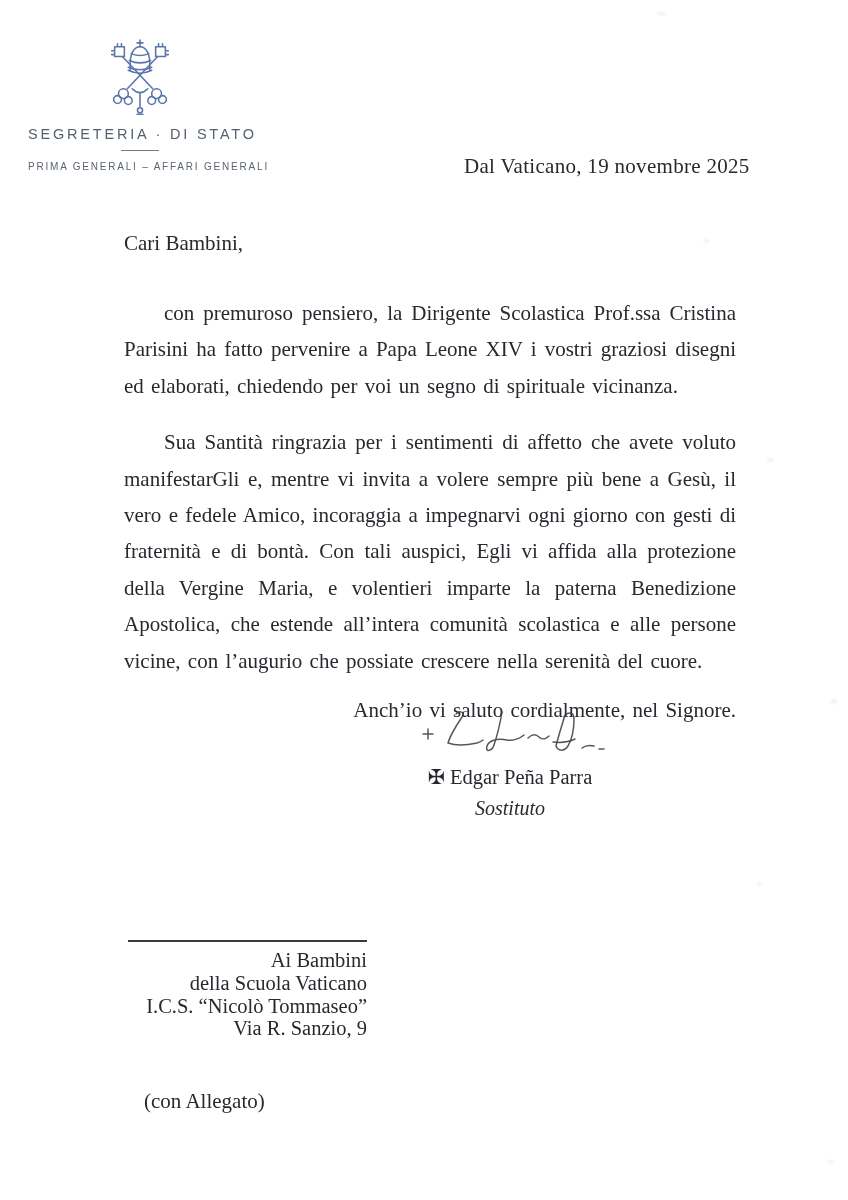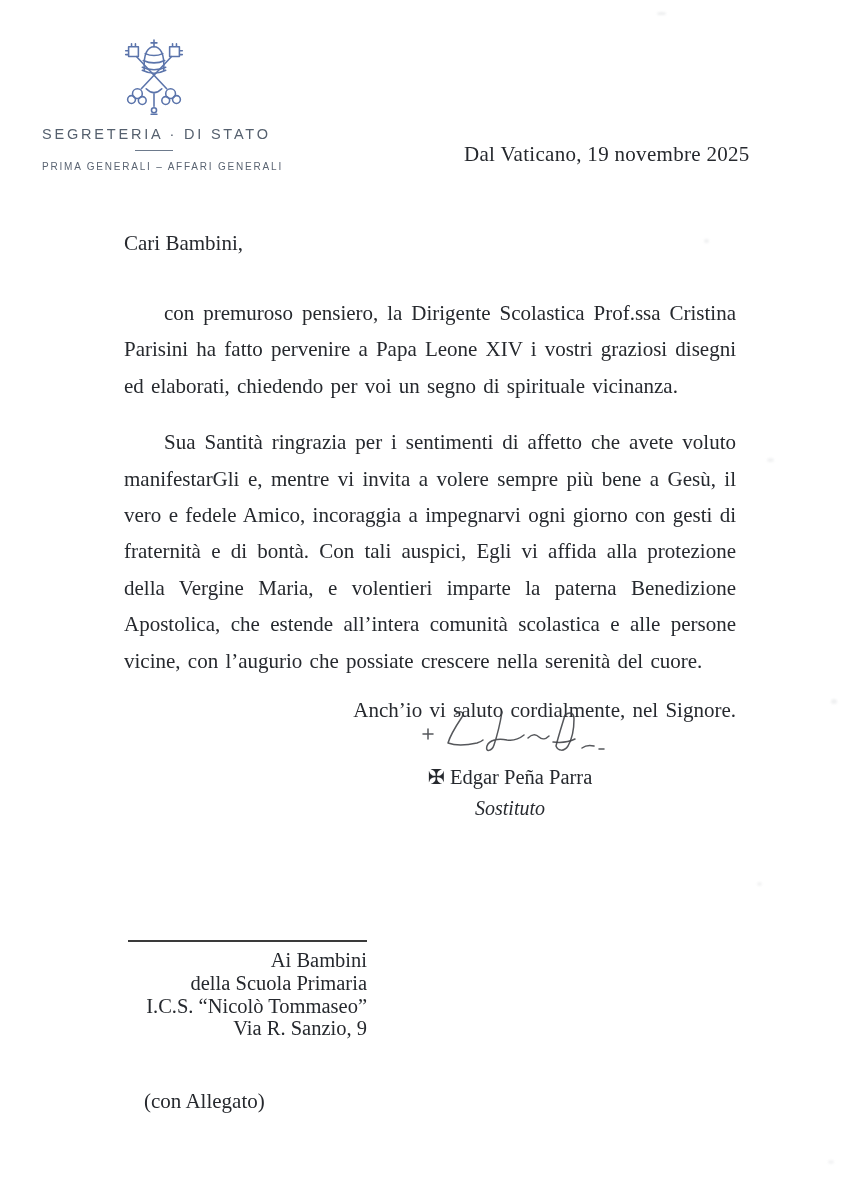--- a/index.html
+++ b/index.html
@@ -8,42 +8,42 @@
     background: #ffffff;
     position: relative;
     font-family: "Liberation Serif", serif;
     color: #26292e;
     overflow: hidden;
   }
   .page { position: absolute; inset: 0; }
 
   
   .letterhead {
-    position: absolute; left: 42px; top: 38px; width: 224px;
+    position: absolute; left: 28px; top: 38px; width: 224px;
     text-align: center;
     font-family: "Liberation Sans", sans-serif;
     color: #55606e;
   }
   .crest { width: 76px; height: 84px; margin: 0 auto 4px auto; }
   .lh-title {
     font-size: 14.5px; letter-spacing: 2.8px; color: #55606e;
     white-space: nowrap;
   }
   .lh-rule {
     width: 38px; border-top: 1.5px solid #6d7a8c;
     margin: 8px auto 10px auto; height: 0;
   }
   .lh-sub {
     font-size: 10px; letter-spacing: 1.8px; color: #5a6472;
     white-space: nowrap;
   }
 
   
   .dateline {
-    position: absolute; left: 464px; top: 142px;
+    position: absolute; left: 464px; top: 154px;
     font-size: 21px; letter-spacing: 0.3px; font-family: Liberation Serif, serif;
   }
 
   
   .body-text {
     position: absolute; left: 124px; top: 230px; width: 612px;
     font-size: 21px; line-height: 36.4px;
   }
   .salutation { line-height: 27px; }
   .para {
@@ -143,21 +143,21 @@
       <path class="sig" d="M143,38 c8,1 16,0 22,-3"></path>
       <path class="sig" d="M172,44 c4,-3 8,-3 12,-2 M189,45 h5"></path>
     </svg>
     <div class="signer-name">✠ Edgar Peña Parra</div>
     <div class="signer-title">Sostituto</div>
   </div>
 
   <div class="address-block">
     <div class="addr-rule"></div>
     <div class="addr-line">Ai Bambini</div>
-    <div class="addr-line">della Scuola Primaria</div>
+    <div class="addr-line">della Scuola Vaticano</div>
     <div class="addr-line">I.C.S. “Nicolò Tommaseo”</div>
     <div class="addr-line">Via R. Sanzio, 9</div>
   </div>
 
   <div class="enclosure">(con Allegato)</div>
 
   <div class="speck speck-1"></div>
   <div class="speck speck-2"></div>
   <div class="speck speck-3"></div>
   <div class="speck speck-4"></div>

